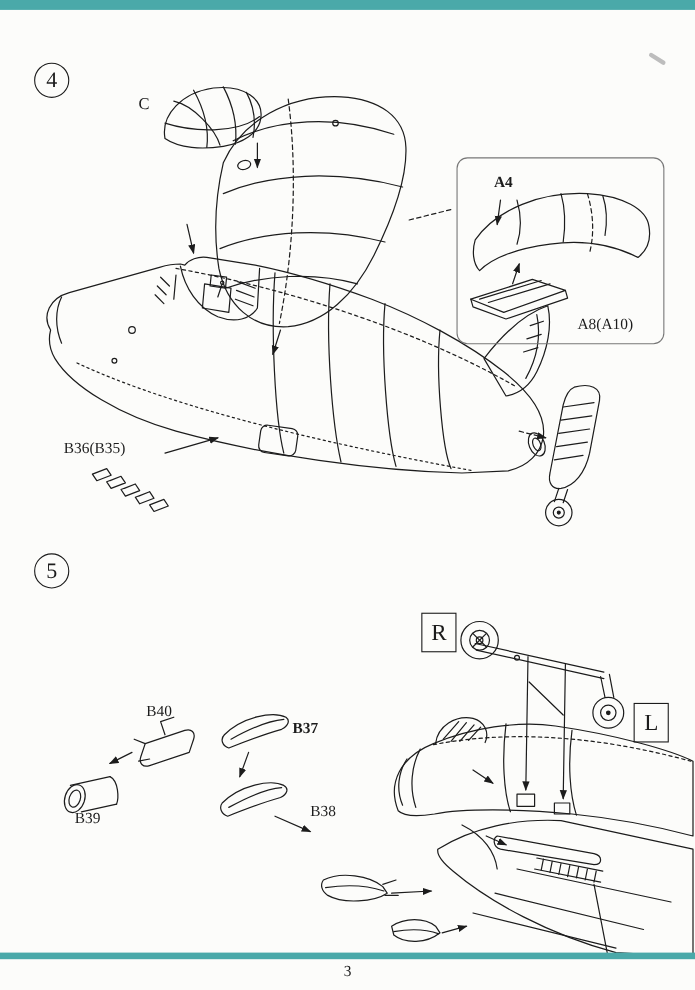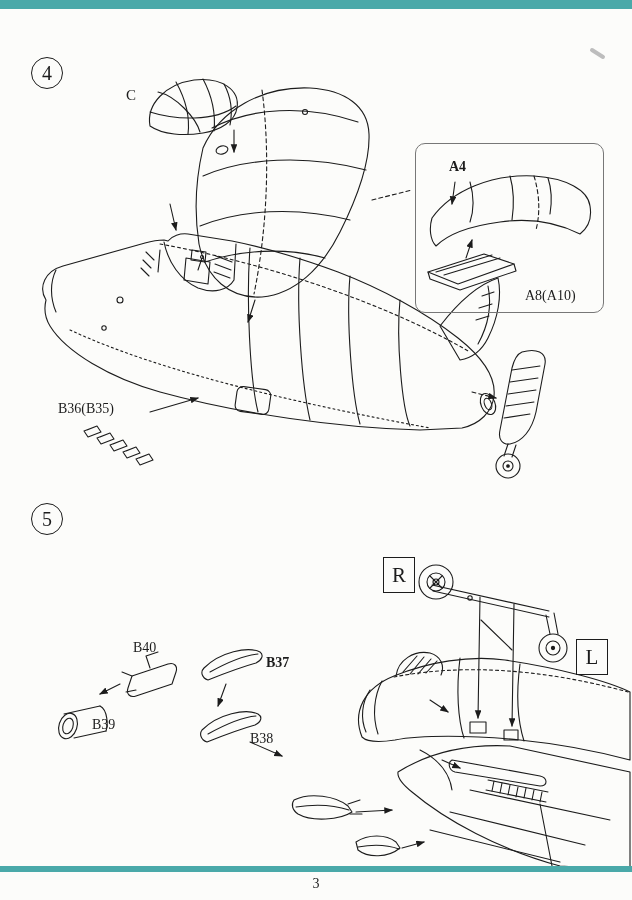--- a/index.html
+++ b/index.html
@@ -224,22 +224,22 @@
   <div class="step-circle" style="left:31px;top:503px;">
     <span>5</span>
   </div>
 
   <div class="part-label" style="left:126px;top:88px;font-size:15px;">C</div>
   <div class="part-label" style="left:449px;top:160px;font-weight:bold;">A4</div>
   <div class="part-label" style="left:513px;top:289px;margin-left:12px;">A8(A10)</div>
   <div class="part-label" style="left:58px;top:402px;font-family:Liberation Serif, serif;">B36(B35)</div>
   <div class="part-label" style="left:133px;top:641px;font-family:Liberation Serif, serif;">B40</div>
   <div class="part-label" style="left:266px;top:656px;font-weight:bold;">B37</div>
-  <div class="part-label" style="left:68px;top:718px;margin-left:24px;">B39</div>
-  <div class="part-label" style="left:250px;top:732px;">B38</div>
+  <div class="part-label" style="left:68px;top:738px;">B39</div>
+  <div class="part-label" style="left:282px;top:732px;">B38</div>
 
   <div class="side-box" style="left:383px;top:557px;">
     <span>R</span>
   </div>
   <div class="side-box" style="left:576px;top:639px;">
     <span>L</span>
   </div>
 
   <div class="bar bottom"></div>
   <div class="page-number">3</div>

